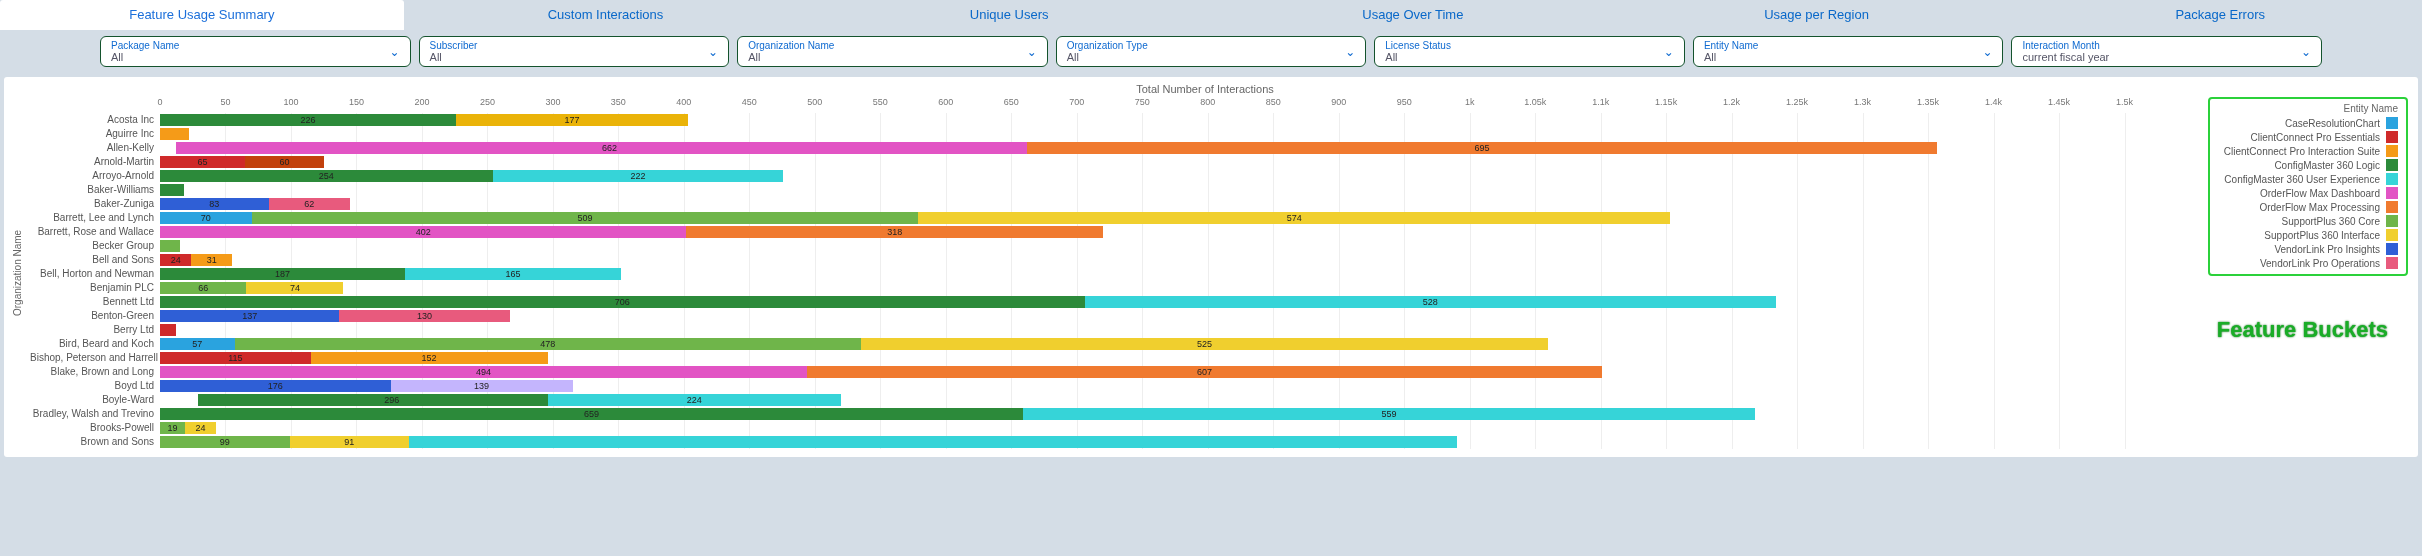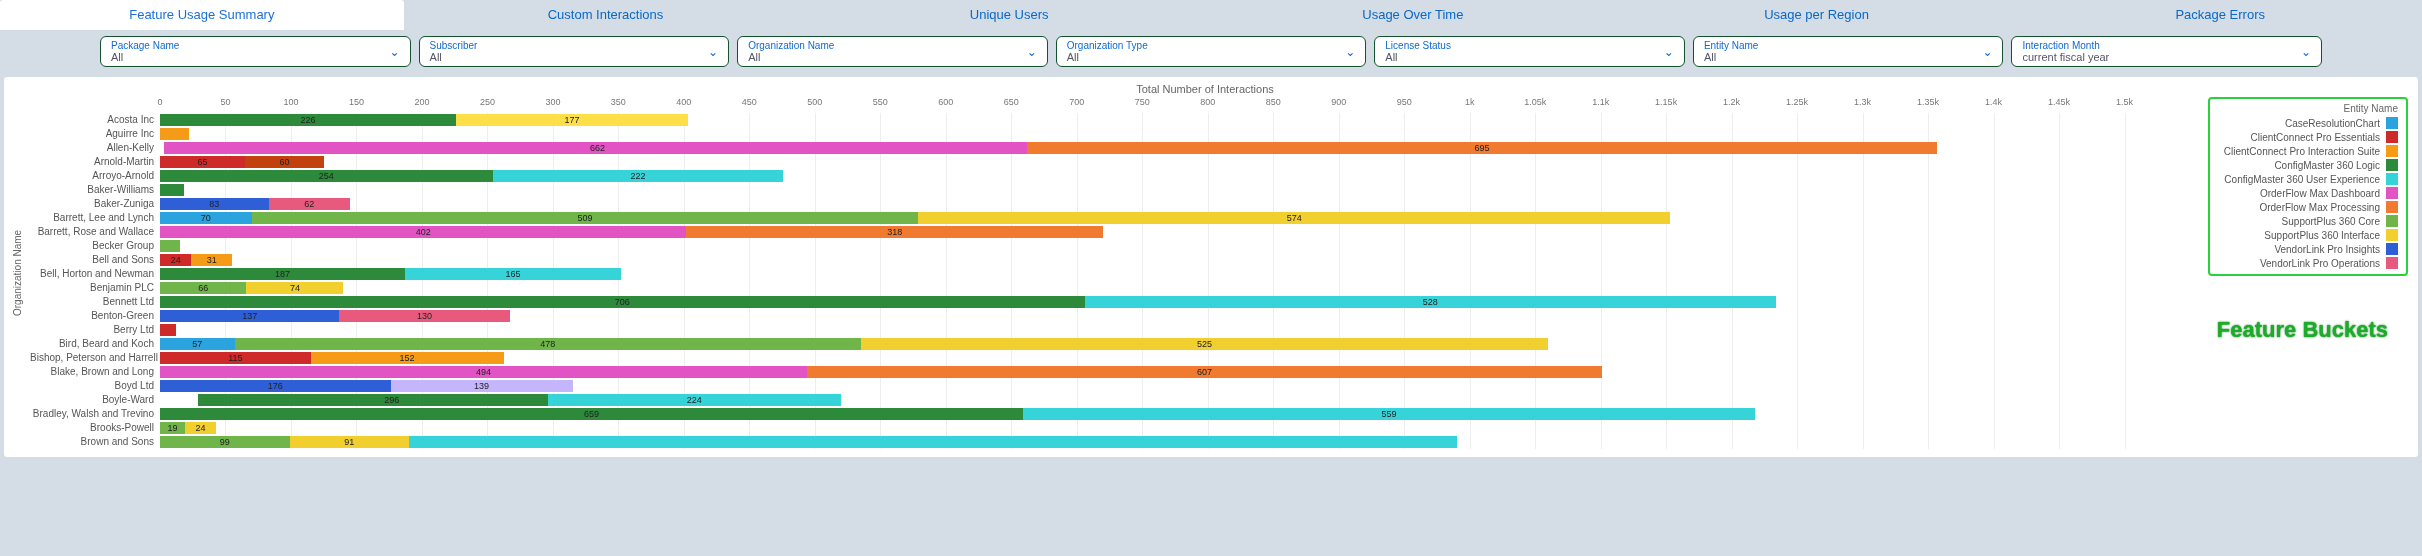--- a/index.html
+++ b/index.html
@@ -169,27 +169,27 @@
         <div class="grid" style="left: 1506.13px;"></div>
         <div class="grid" style="left: 1571.61px;"></div>
         <div class="grid" style="left: 1637.1px;"></div>
         <div class="grid" style="left: 1702.58px;"></div>
         <div class="grid" style="left: 1768.06px;"></div>
         <div class="grid" style="left: 1833.55px;"></div>
         <div class="grid" style="left: 1899.03px;"></div>
         <div class="grid" style="left: 1964.52px;"></div>
         <div class="row">
           <div class="seg" title="Acosta Inc — ConfigMaster 360 Logic: 226" style="left: 0px; width: 295.987px; background: rgb(44, 138, 58);">226</div>
-          <div class="seg" title="Acosta Inc — ConfigMaster 360 User Experience: 177" style="left: 295.987px; width: 231.813px; background: #fde047;">177</div>
+          <div class="seg" title="Acosta Inc — ConfigMaster 360 User Experience: 177" style="left: 295.987px; width: 231.813px; background: #eab308;">177</div>
         </div>
         <div class="row">
           <div class="seg" title="Aguirre Inc — ClientConnect Pro Interaction Suite: 22" style="left: 0px; width: 28.8129px; background: rgb(245, 155, 24);"></div>
         </div>
         <div class="row">
-          <div class="seg" title="Allen-Kelly — OrderFlow Max Dashboard: 662" style="left: 4px; width: 867.006px; background: rgb(226, 84, 196);">662</div>
+          <div class="seg" title="Allen-Kelly — OrderFlow Max Dashboard: 662" style="left: 16px; width: 867.006px; background: rgb(226, 84, 196);">662</div>
           <div class="seg" title="Allen-Kelly — OrderFlow Max Processing: 695" style="left: 867.006px; width: 910.226px; background: rgb(240, 122, 47);">695</div>
         </div>
         <div class="row">
           <div class="seg" title="Arnold-Martin — ClientConnect Pro Essentials: 65" style="left: 0px; width: 85.129px; background: rgb(207, 42, 42);">65</div>
           <div class="seg" title="Arnold-Martin — ClientConnect Pro Interaction Suite: 60" style="left: 85.129px; width: 78.5806px; background: #c2410c;">60</div>
         </div>
         <div class="row">
           <div class="seg" title="Arroyo-Arnold — ConfigMaster 360 Logic: 254" style="left: 0px; width: 332.658px; background: rgb(44, 138, 58);">254</div>
           <div class="seg" title="Arroyo-Arnold — ConfigMaster 360 User Experience: 222" style="left: 332.658px; width: 290.748px; background: rgb(54, 212, 216);">222</div>
         </div>
@@ -235,21 +235,21 @@
         <div class="row">
           <div class="seg" title="Berry Ltd — ClientConnect Pro Essentials: 12" style="left: 0px; width: 15.7161px; background: rgb(207, 42, 42);"></div>
         </div>
         <div class="row">
           <div class="seg" title="Bird, Beard and Koch — CaseResolutionChart: 57" style="left: 0px; width: 74.6516px; background: rgb(42, 163, 223);">57</div>
           <div class="seg" title="Bird, Beard and Koch — SupportPlus 360 Core: 478" style="left: 74.6516px; width: 626.026px; background: rgb(111, 181, 74);">478</div>
           <div class="seg" title="Bird, Beard and Koch — SupportPlus 360 Interface: 525" style="left: 700.677px; width: 687.581px; background: rgb(240, 207, 46);">525</div>
         </div>
         <div class="row">
           <div class="seg" title="Bishop, Peterson and Harrell — ClientConnect Pro Essentials: 115" style="left: 0px; width: 150.613px; background: rgb(207, 42, 42);">115</div>
-          <div class="seg" title="Bishop, Peterson and Harrell — ClientConnect Pro Interaction Suite: 152" style="left: 150.613px; width: 193px; background: rgb(245, 155, 24);">152</div>
+          <div class="seg" title="Bishop, Peterson and Harrell — ClientConnect Pro Interaction Suite: 152" style="left: 150.613px; width: 237px; background: rgb(245, 155, 24);">152</div>
         </div>
         <div class="row">
           <div class="seg" title="Blake, Brown and Long — OrderFlow Max Dashboard: 494" style="left: 0px; width: 646.981px; background: rgb(226, 84, 196);">494</div>
           <div class="seg" title="Blake, Brown and Long — OrderFlow Max Processing: 607" style="left: 646.981px; width: 794.974px; background: rgb(240, 122, 47);">607</div>
         </div>
         <div class="row">
           <div class="seg" title="Boyd Ltd — VendorLink Pro Insights: 176" style="left: 0px; width: 230.503px; background: rgb(47, 95, 214);">176</div>
           <div class="seg" title="Boyd Ltd — VendorLink Pro Operations: 139" style="left: 230.503px; width: 182.045px; background: #c4b5fd;">139</div>
         </div>
         <div class="row">

